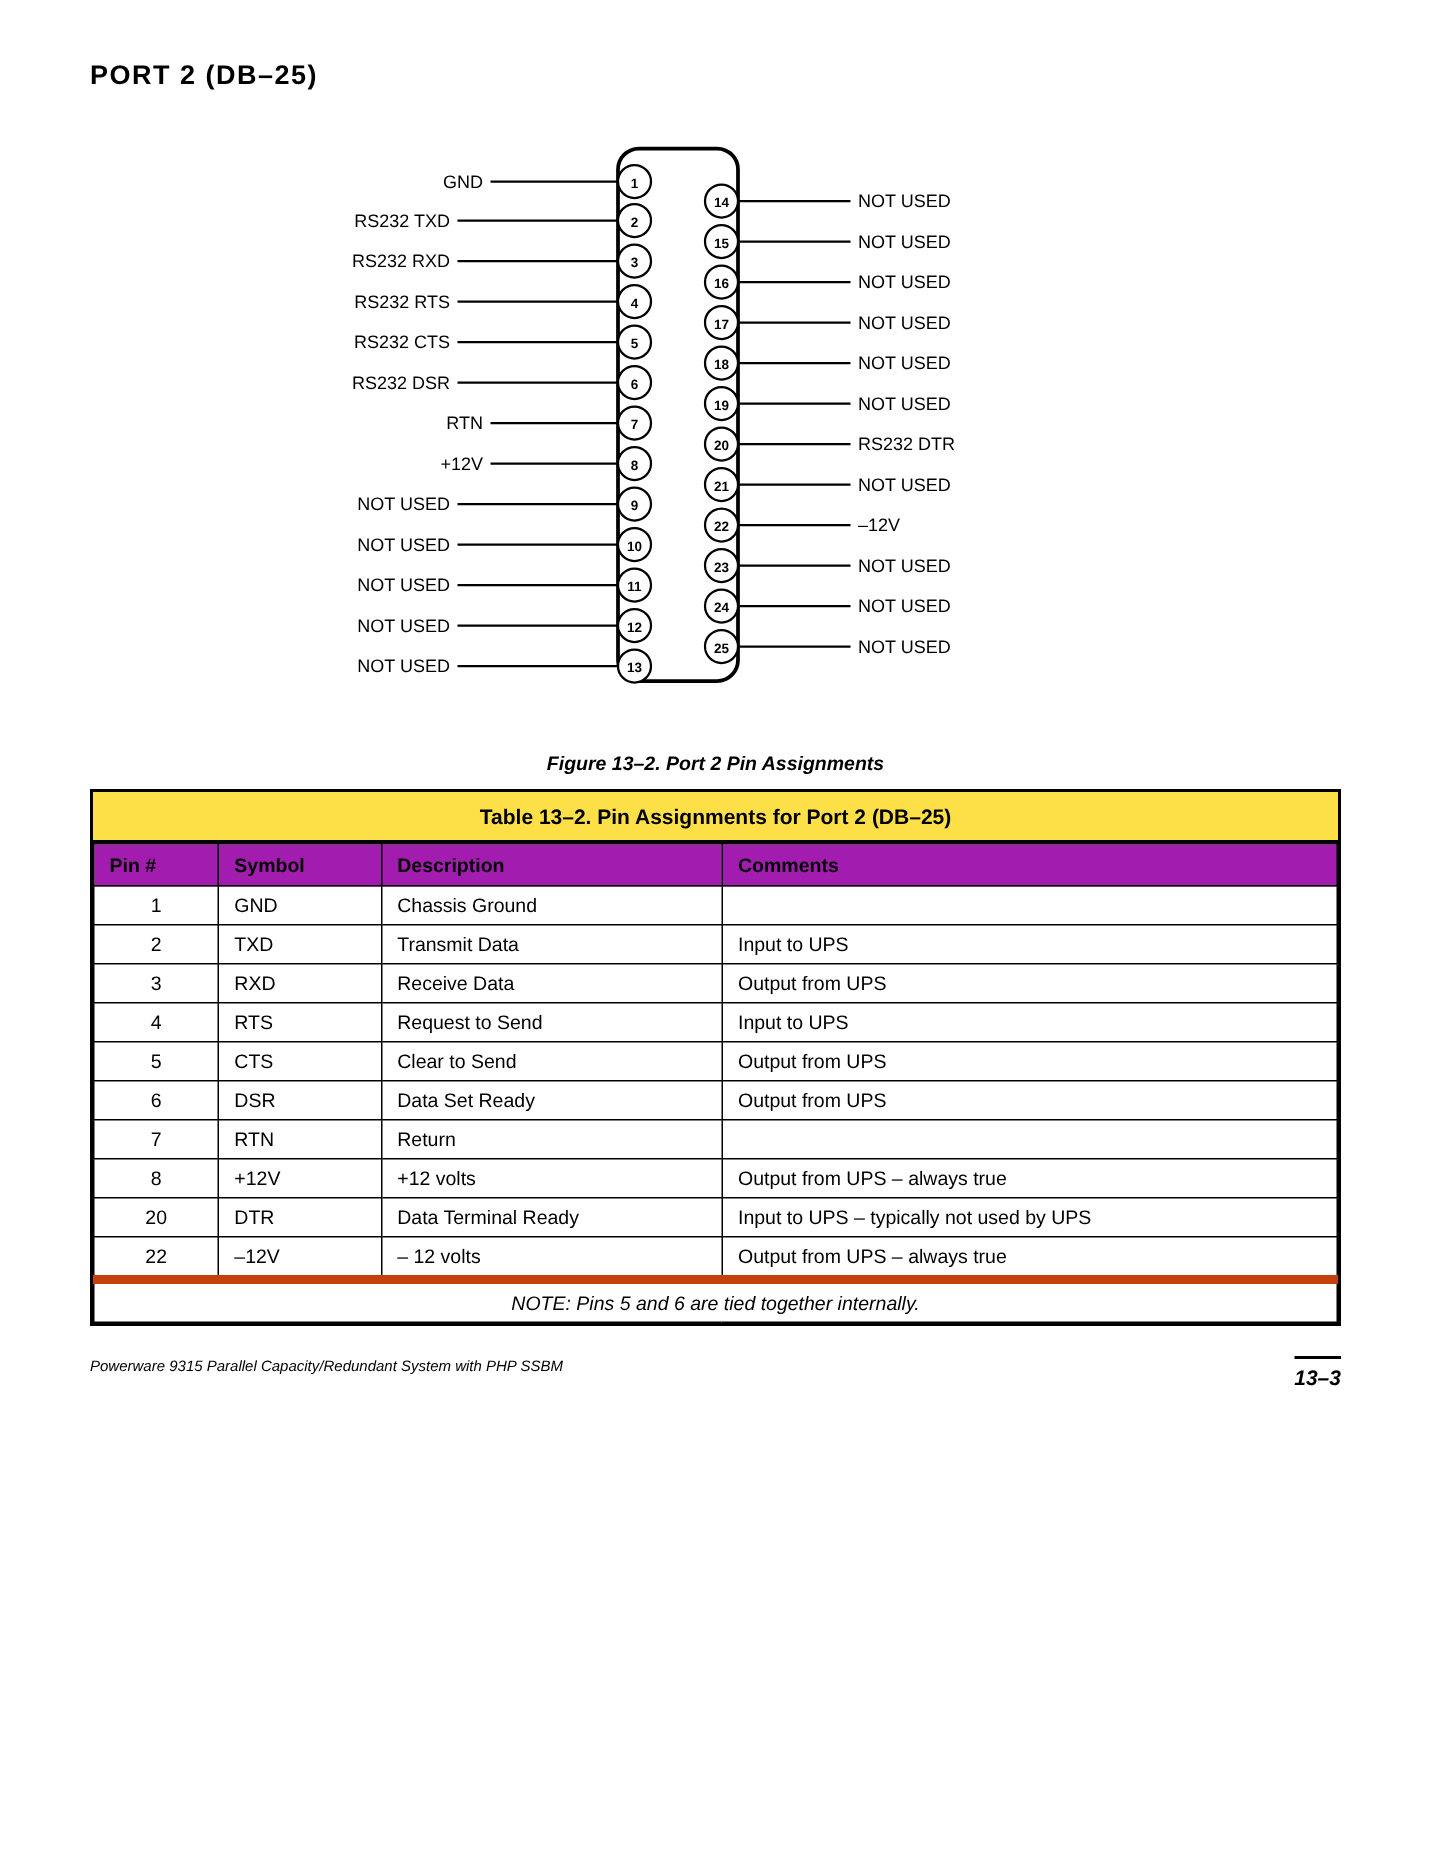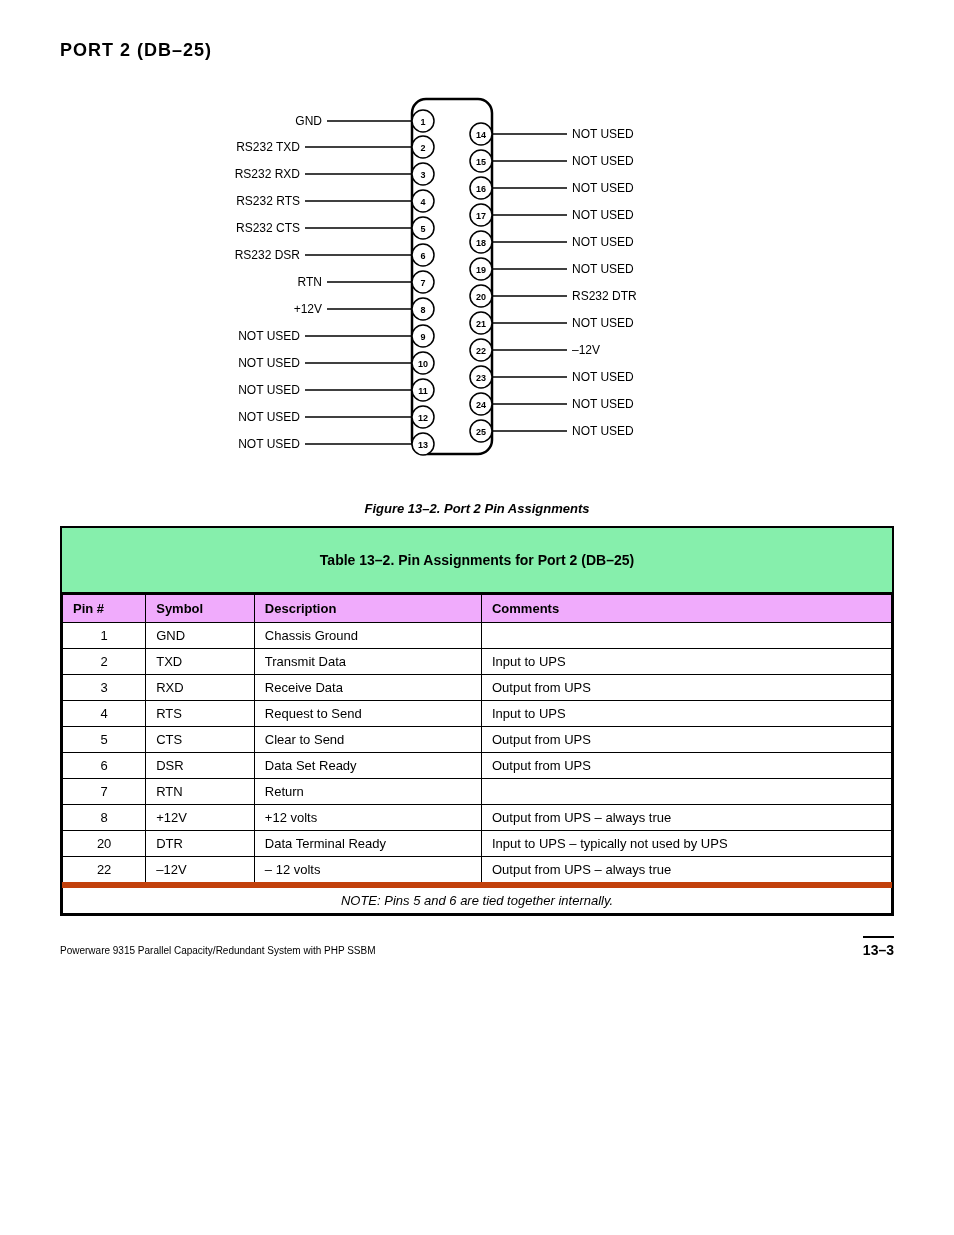--- a/index.html
+++ b/index.html
@@ -37,39 +37,39 @@
       font-size: 13px;
     }
 
     
     .table-wrapper {
       margin-top: 10px;
       border: 2px solid #000;
     }
 
     .table-title {
-      background: #86efac;
+      background: #fde047;
       text-align: center;
       font-weight: bold;
       font-size: 14px;
-      padding: 24px;
+      padding: 8px;
       border-bottom: 2px solid #000;
     }
 
     table {
       width: 100%;
       border-collapse: collapse;
       font-size: 13px;
     }
 
     table th {
       border: 1px solid #000;
       padding: 6px 10px;
       text-align: left;
-      background: #f0abfc;
+      background: #a21caf;
       font-weight: bold;
     }
 
     table td {
       border: 1px solid #000;
       padding: 5px 10px;
       text-align: left;
     }
 
     table td:first-child {
@@ -79,23 +79,24 @@
     .note-row td {
       text-align: center;
       font-style: italic;
       border-top: 6px solid #c2410c;
     }
 
     
     .footer {
       display: flex;
       justify-content: space-between;
-      align-items: flex-end;
+      align-items: flex-start;
       margin-top: 20px;
       font-size: 10px;
+      font-style: italic;
     }
 
     .footer-left {
       line-height: 1.5;
     }
 
     .footer-right {
       font-size: 14px;
       font-weight: bold;
       border-top: 2px solid #000;

